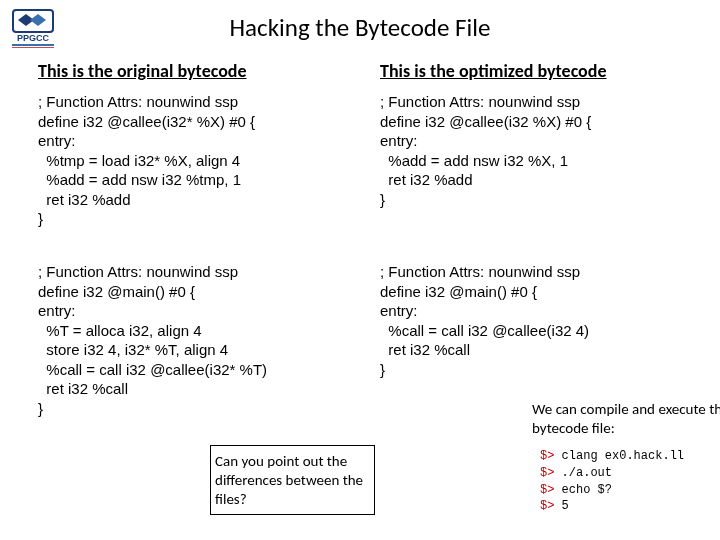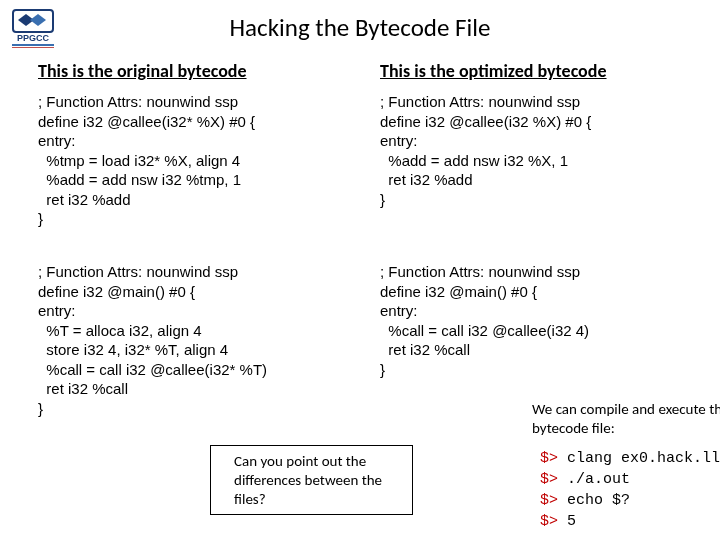--- a/index.html
+++ b/index.html
@@ -55,38 +55,38 @@
   .code-r1 { left: 380px; top: 92px; }
   .code-r2 { left: 380px; top: 262px; }
   .callout1 {
     position: absolute;
     left: 210px;
     top: 445px;
     width: 155px;
     border: 1px solid #000;
     font-size: 15px;
     line-height: 1.25;
-    padding: 6px 23px;
+    padding: 6px 4px;
     background: #fff;
   }
   .callout2 {
     position: absolute;
     left: 500px;
     top: 400px;
     width: 210px;
     font-size: 15px;
     line-height: 1.25;
     margin-left: 32px;
   }
   .term {
     position: absolute;
     left: 540px;
     top: 448px;
     font-family: "Courier New", monospace;
-    font-size: 15px;
+    font-size: 12px;
     line-height: 1.4;
     white-space: pre;
     color: #000;
   }
   .term .pr { color: #c00000; }
 </style>
 </head>
 <body>
 
 <div class="slide">

